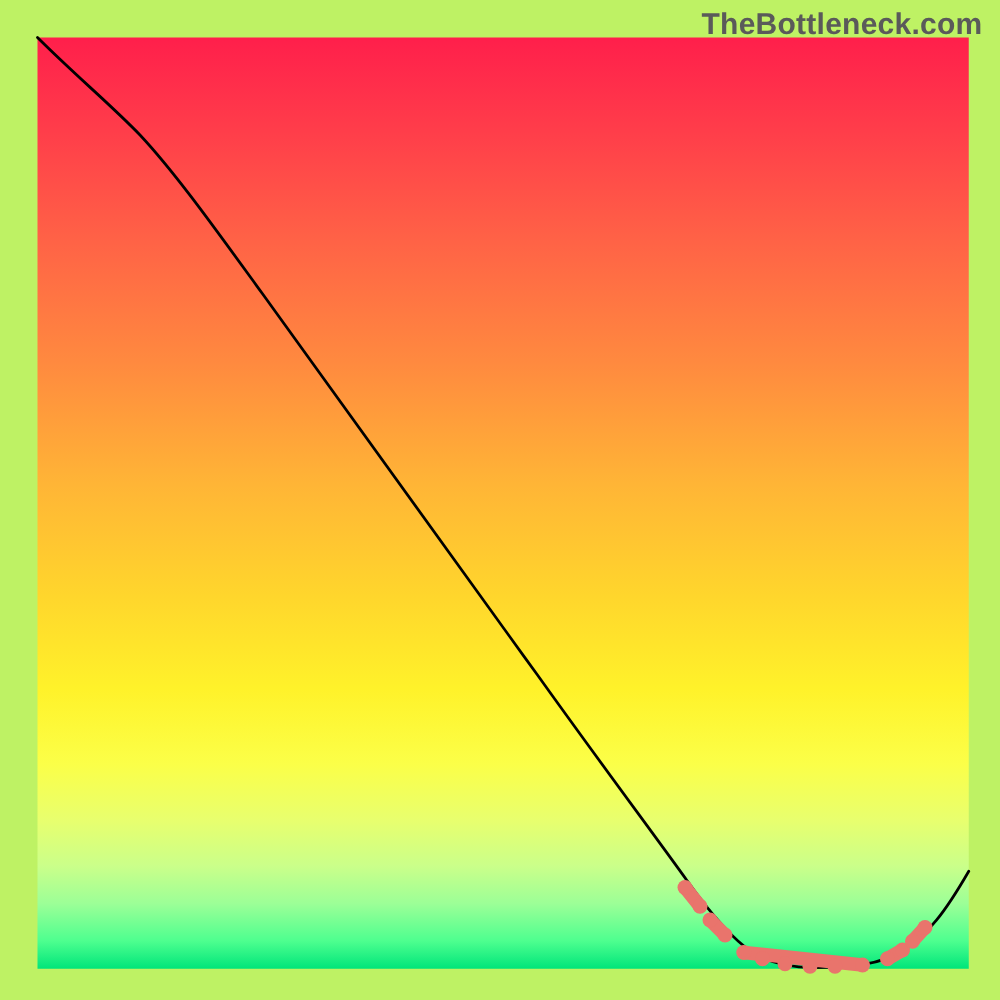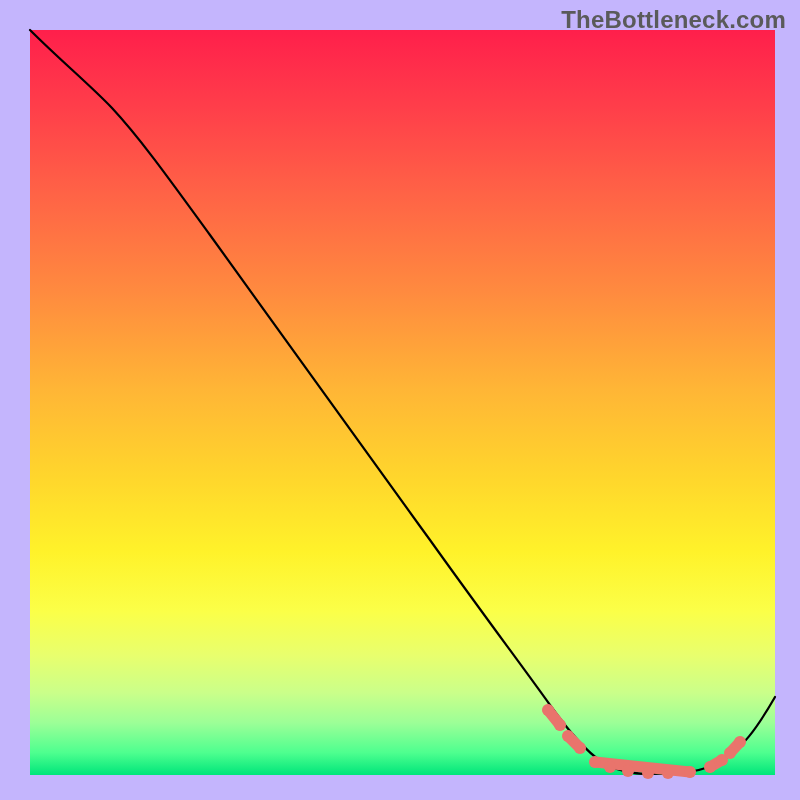--- a/index.html
+++ b/index.html
@@ -1,20 +1,20 @@
 <!DOCTYPE html>
 <html><head>
 <meta charset="utf-8">
 <style>
   * { margin: 0; padding: 0; box-sizing: border-box; }
   html, body { width: 800px; height: 800px; overflow: hidden; background: #000; }
   .outer {
     width: 800px;
     height: 800px;
-    background: #c4b5fd;
+    background: #bef264;
     position: relative;
   }
   .watermark {
     position: absolute;
     top: 6px;
     right: 14px;
     font-family: Arial, Helvetica, sans-serif;
     font-size: 24px;
     font-weight: bold;
     color: #5a5a5a;

